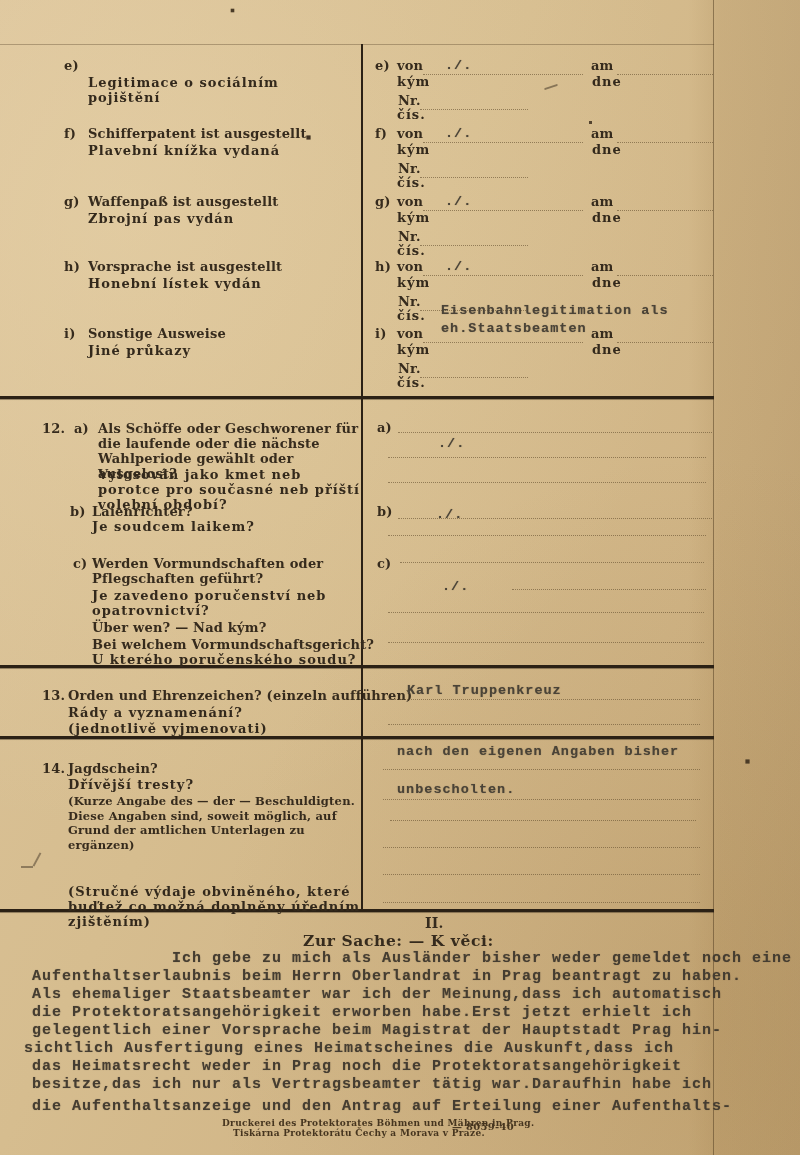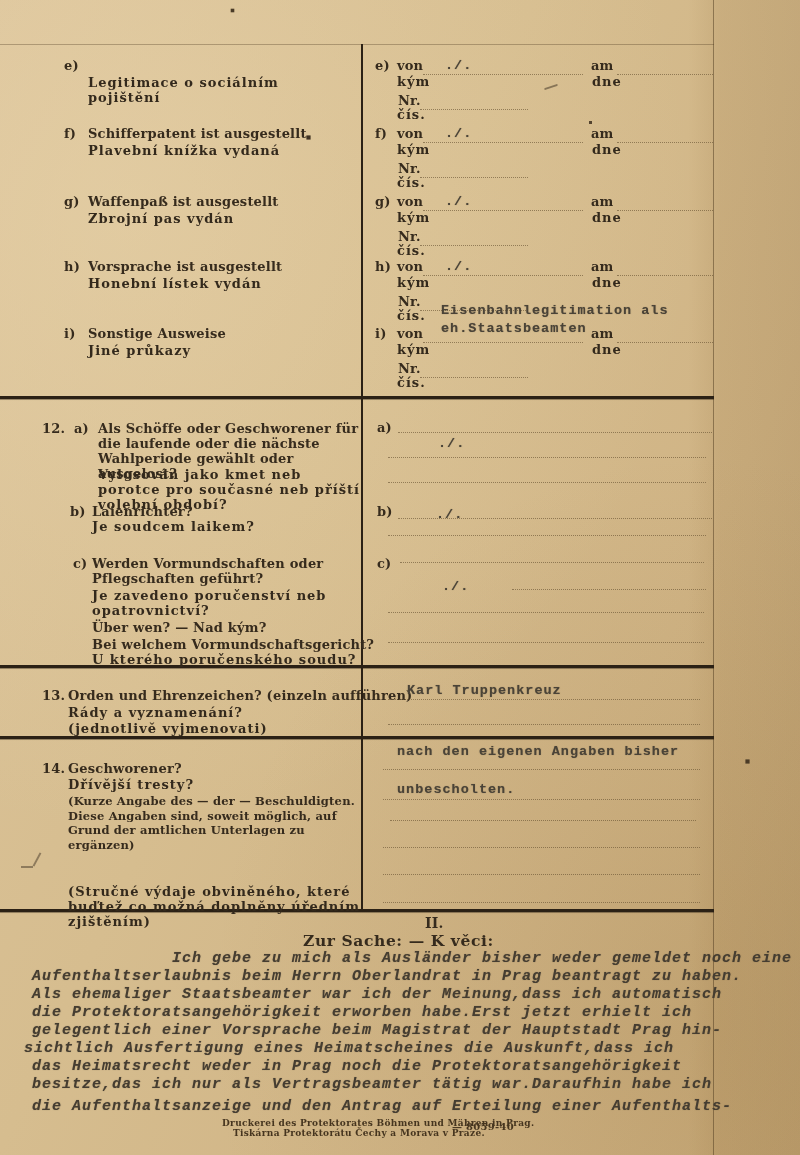--- a/index.html
+++ b/index.html
@@ -16,21 +16,21 @@
   .frak{font-family:"DejaVu Serif",serif;font-weight:700;color:#362b1d;
         font-size:13px;letter-spacing:.2px;line-height:15px;}
   .ant{font-family:"DejaVu Serif",serif;font-weight:700;color:#33291c;
        font-size:13px;letter-spacing:1px;line-height:15px;}
   .note{font-size:11.5px;line-height:14.5px;letter-spacing:.2px;}
   .typed{font-family:"Liberation Mono",monospace;font-weight:700;color:#4a4337;
          font-size:13.5px;letter-spacing:1px;white-space:pre;
          text-shadow:0 0 1px rgba(74,67,55,.55);}
   .typedline{font-family:"Liberation Mono",monospace;font-weight:700;color:#453d31;
          font-size:15px;letter-spacing:1px;white-space:pre;
-         text-shadow:0 0 1px rgba(69,61,49,.5);font-style:italic;}
+         text-shadow:0 0 1px rgba(69,61,49,.5);}
   .dot{border-bottom:1.5px dotted rgba(104,82,50,.62);height:2px;}
   .rule{background:#2b2115;height:2.5px;box-shadow:0 .5px .5px rgba(43,33,21,.4);}
   .vline{background:#2b2115;width:2px;}
   .qrow{position:absolute;left:0;width:362px;height:50px;}
   .q-lbl{position:absolute;left:64px;top:0;}
   .q-de{position:absolute;left:88px;top:0;width:268px;}
   .q-cz{position:absolute;left:88px;top:17px;width:268px;}
   .arow{position:absolute;left:375px;width:340px;height:66px;}
   .a-lbl{position:absolute;left:0;top:0;}
   .a-von{position:absolute;left:22px;top:0;}
@@ -191,21 +191,21 @@
 
   <div class="abs frak" style="left:42px;top:688px;">13.</div>
   <div class="abs frak" style="left:68px;top:688px;">Orden und Ehrenzeichen? (einzeln aufführen)</div>
   <div class="abs ant" style="left:68px;top:705px;">Rády a vyznamenání?</div>
   <div class="abs ant" style="left:68px;top:721px;">(jednotlivě vyjmenovati)</div>
   <div class="abs typed" style="left:407px;top:683px;">Karl Truppenkreuz</div>
   <div class="abs dot" style="left:388px;top:697px;width:312px;"></div>
   <div class="abs dot" style="left:388px;top:722px;width:312px;"></div>
 
   <div class="abs frak" style="left:42px;top:761px;">14.</div>
-  <div class="abs frak" style="left:68px;top:761px;">Geschworener?</div>
+  <div class="abs frak" style="left:68px;top:761px;">Jagdschein?</div>
   <div class="abs ant" style="left:68px;top:777px;">Dřívější tresty?</div>
   <div class="abs frak note" style="left:68px;top:794px;width:294px;">(Kurze Angabe des — der — Beschuldigten. Diese Angaben sind, soweit möglich, auf Grund der amtlichen Unterlagen zu ergänzen)</div>
   <div class="abs ant" style="left:68px;top:840px;width:292px;margin-top:44px;">(Stručné výdaje obviněného, které buďtež co možná doplněny úředním zjištěním)</div>
   <div class="abs typed" style="left:397px;top:744px;text-align:right;">nach den eigenen Angaben bisher</div>
   <div class="abs dot" style="left:383px;top:767px;width:317px;"></div>
   <div class="abs typed" style="left:397px;top:782px;">unbescholten.</div>
   <div class="abs dot" style="left:383px;top:797px;width:317px;"></div>
   <div class="abs dot" style="left:390px;top:818px;width:306px;"></div>
   <div class="abs dot" style="left:383px;top:845px;width:317px;"></div>
   <div class="abs dot" style="left:383px;top:872px;width:317px;"></div>

